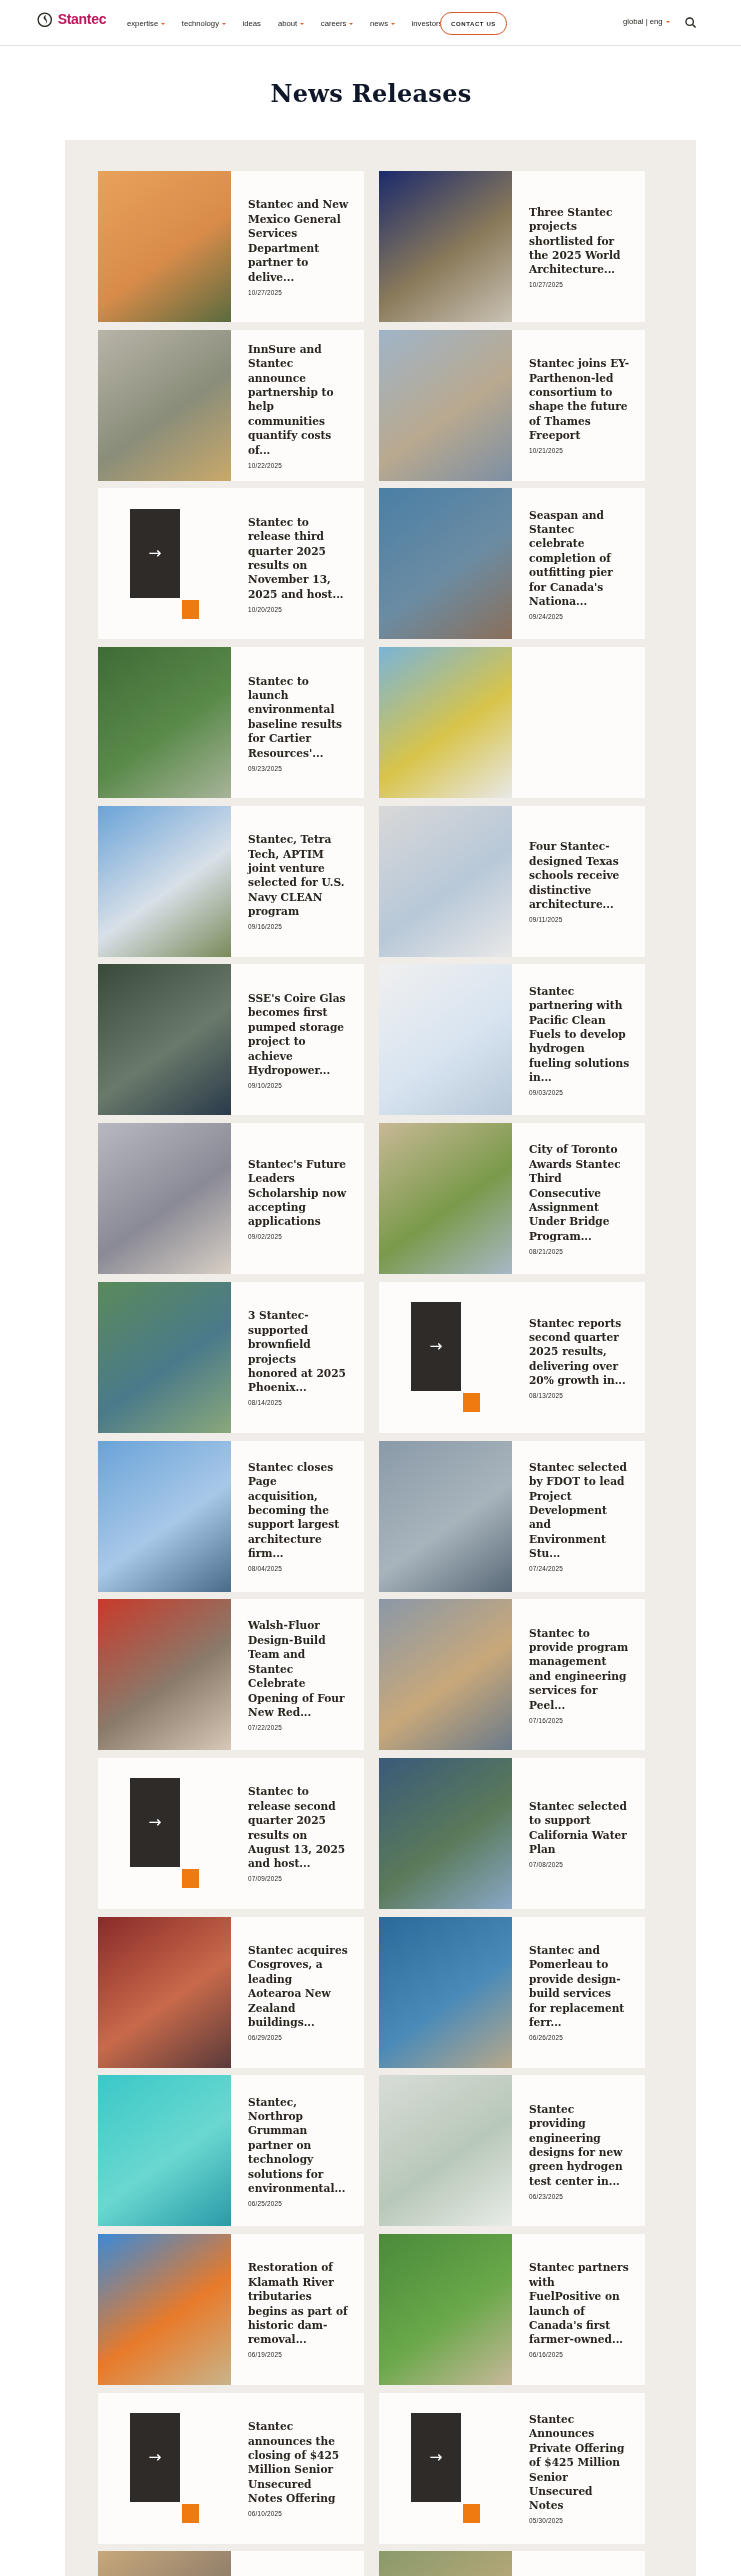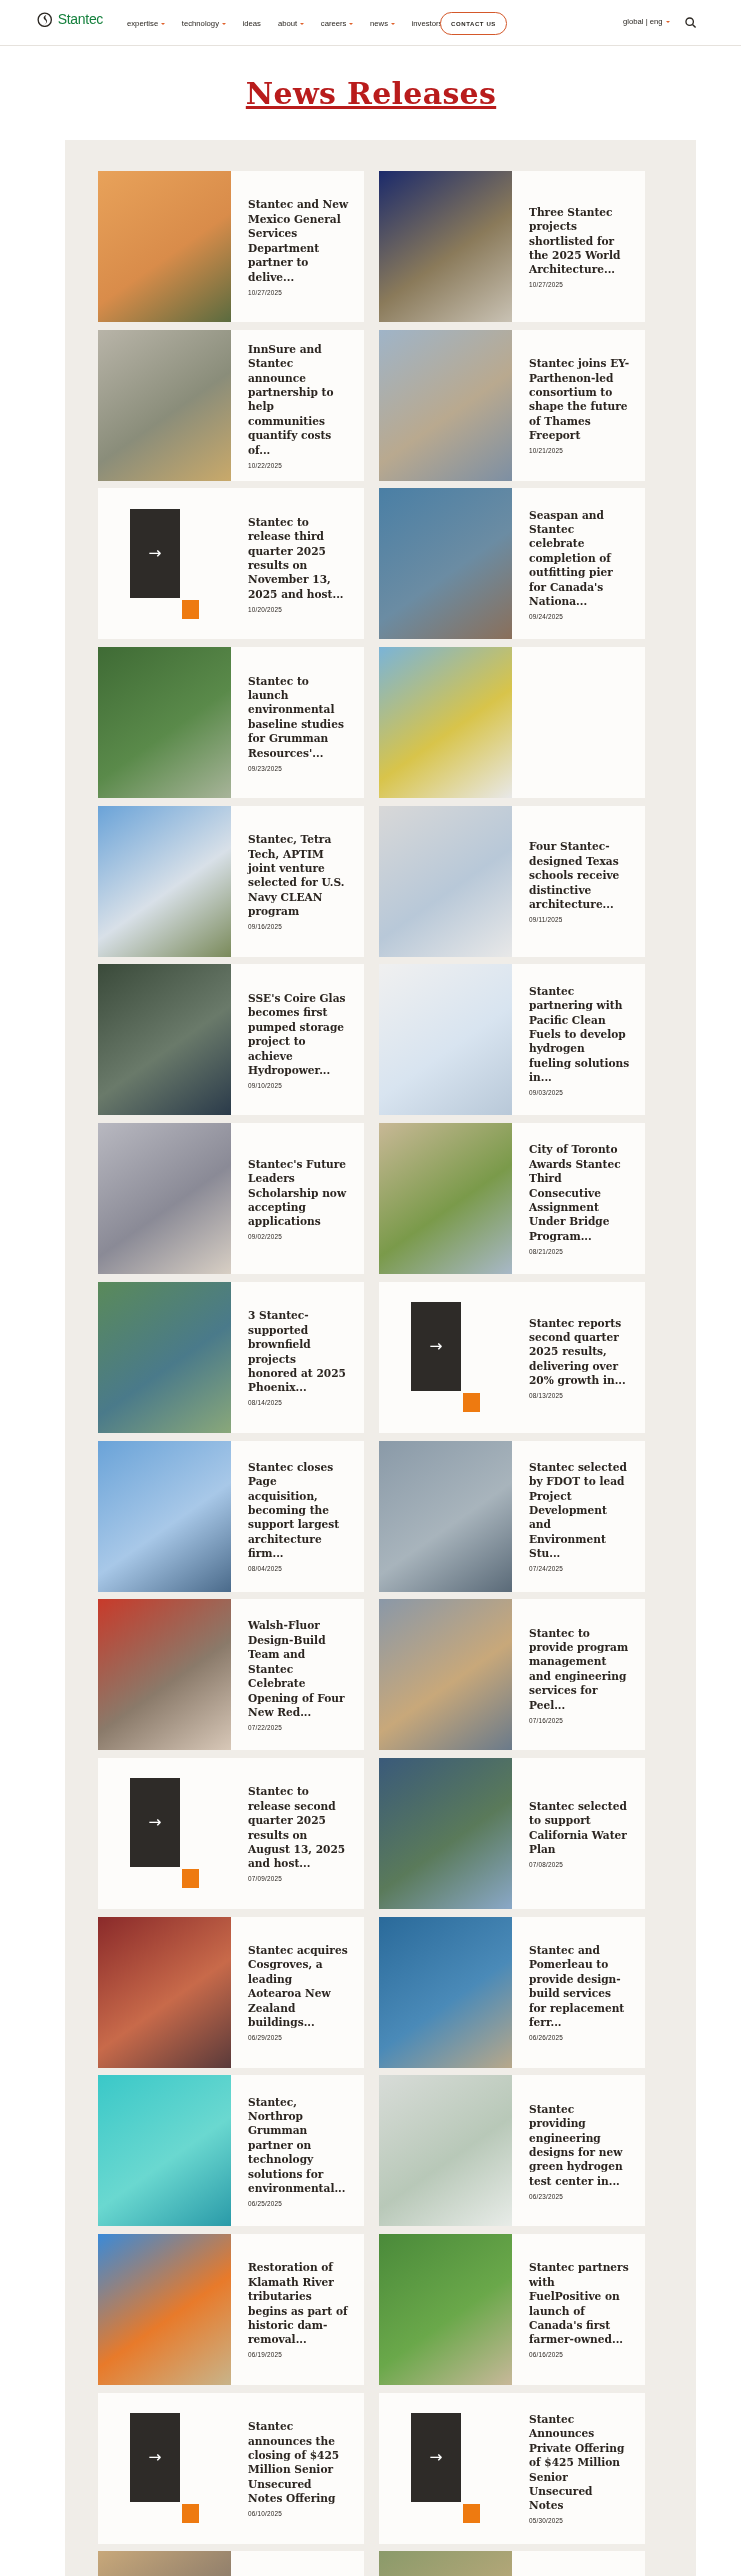--- a/index.html
+++ b/index.html
@@ -5,32 +5,32 @@
   * { margin:0; padding:0; box-sizing:border-box; }
   html,body { width:742px; }
   body {
     font-family:"Liberation Sans", sans-serif;
     background:#ffffff; color:#2b2722; position:relative;
     width:742px; height:4070px; overflow:hidden;
   }
   
   .header { position:relative; height:46px; background:#fff; border-bottom:0.5px solid #e6e2dd; }
   .brand { position:absolute; left:37px; top:11.3px; display:flex; align-items:center; gap:5.2px; cursor:pointer; }
-  .brand-word { font-size:14px; font-weight:normal; letter-spacing:-0.3px; color:#15803d; }
+  .brand-word { font-size:14px; font-weight:bold; letter-spacing:-0.3px; color:#be185d; }
   .nav { position:absolute; left:127px; top:0; height:46px; display:flex; align-items:center; gap:17px; }
   .nav-item { display:flex; align-items:center; gap:2.6px; font-size:7.7px; color:#2b2722; cursor:pointer; white-space:nowrap; }
   .caret { width:0; height:0; border-left:2.1px solid transparent; border-right:2.1px solid transparent; border-top:2.6px solid #e0622d; margin-top:1px; }
   .contact-pill { position:absolute; left:440px; top:12px; width:67px; height:23px; border:0.8px solid #d4582a;
     border-radius:11.3px; display:flex; align-items:center; justify-content:center;
     font-size:6px; font-weight:bold; letter-spacing:0.6px; color:#2b2722; background:#fff; cursor:pointer; }
   .locale { position:absolute; left:623px; top:17px; display:flex; align-items:center; gap:3.1px; font-size:7.7px; cursor:pointer;justify-content:space-between; }
   .search-btn { position:absolute; left:684px; top:16px; width:13.4px; height:13.4px; cursor:pointer; }
   
   .title-wrap { height:94px; display:flex; align-items:center; justify-content:center; background:#fff; }
-  .page-title { font-family:"DejaVu Serif", serif; font-size:30px; font-weight:bold; color:#b91c1c; letter-spacing:0.3px;text-decoration:underline; }
+  .page-title { font-family:"DejaVu Serif", serif; font-size:24px; font-weight:bold; color:#0f172a; letter-spacing:0.3px; }
   
   .band { position:absolute; left:65px; top:140px; width:631px; height:3470px; background:#f0ede8; }
   .grid { position:absolute; left:33px; top:31px; width:548px;
     display:grid; grid-template-columns:266px 266px; column-gap:15px; row-gap:7.7px; }
   .card { width:266px; height:151px; background:#fdfcfa; display:flex; cursor:pointer; }
   .card-media { width:133px; height:151px; flex:none; }
   .card-body { flex:1; display:flex; flex-direction:column; justify-content:center; padding:0 15.5px 0 17px; }
   .card-title { font-family:"DejaVu Serif", serif; font-size:10.6px; line-height:14.4px; font-weight:bold; color:#2b2520; }
   .card-date { font-size:6.4px; color:#2b2520; margin-top:4.6px; letter-spacing:0.2px; }
   .tile-wrap { position:relative; width:69px; height:110px; margin:20.6px auto 0; }
@@ -146,21 +146,21 @@
       <div class="card">
         <div class="card-media" style="background: linear-gradient(145deg, rgb(74, 127, 165) 0%, rgb(107, 140, 163) 55%, rgb(138, 111, 90) 100%);"></div>
         <div class="card-body">
           <div class="card-title">Seaspan and Stantec celebrate completion of outfitting pier for Canada's Nationa...</div>
           <div class="card-date">09/24/2025</div>
         </div>
       </div>
       <div class="card">
         <div class="card-media" style="background: linear-gradient(145deg, rgb(63, 107, 53) 0%, rgb(90, 138, 74) 55%, rgb(168, 180, 154) 100%);"></div>
         <div class="card-body">
-          <div class="card-title">Stantec to launch environmental baseline studies for Grumman Resources'...</div>
+          <div class="card-title">Stantec to launch environmental baseline results for Cartier Resources'...</div>
           <div class="card-date">09/23/2025</div>
         </div>
       </div>
       <div class="card">
         <div class="card-media" style="background: linear-gradient(145deg, rgb(122, 180, 216) 0%, rgb(216, 196, 74) 55%, rgb(232, 232, 232) 100%);"></div>
       </div>
       <div class="card">
         <div class="card-media" style="background: linear-gradient(145deg, rgb(106, 163, 216) 0%, rgb(216, 224, 232) 55%, rgb(122, 138, 90) 100%);"></div>
         <div class="card-body">
           <div class="card-title">Stantec, Tetra Tech, APTIM joint venture selected for U.S. Navy CLEAN program</div>

